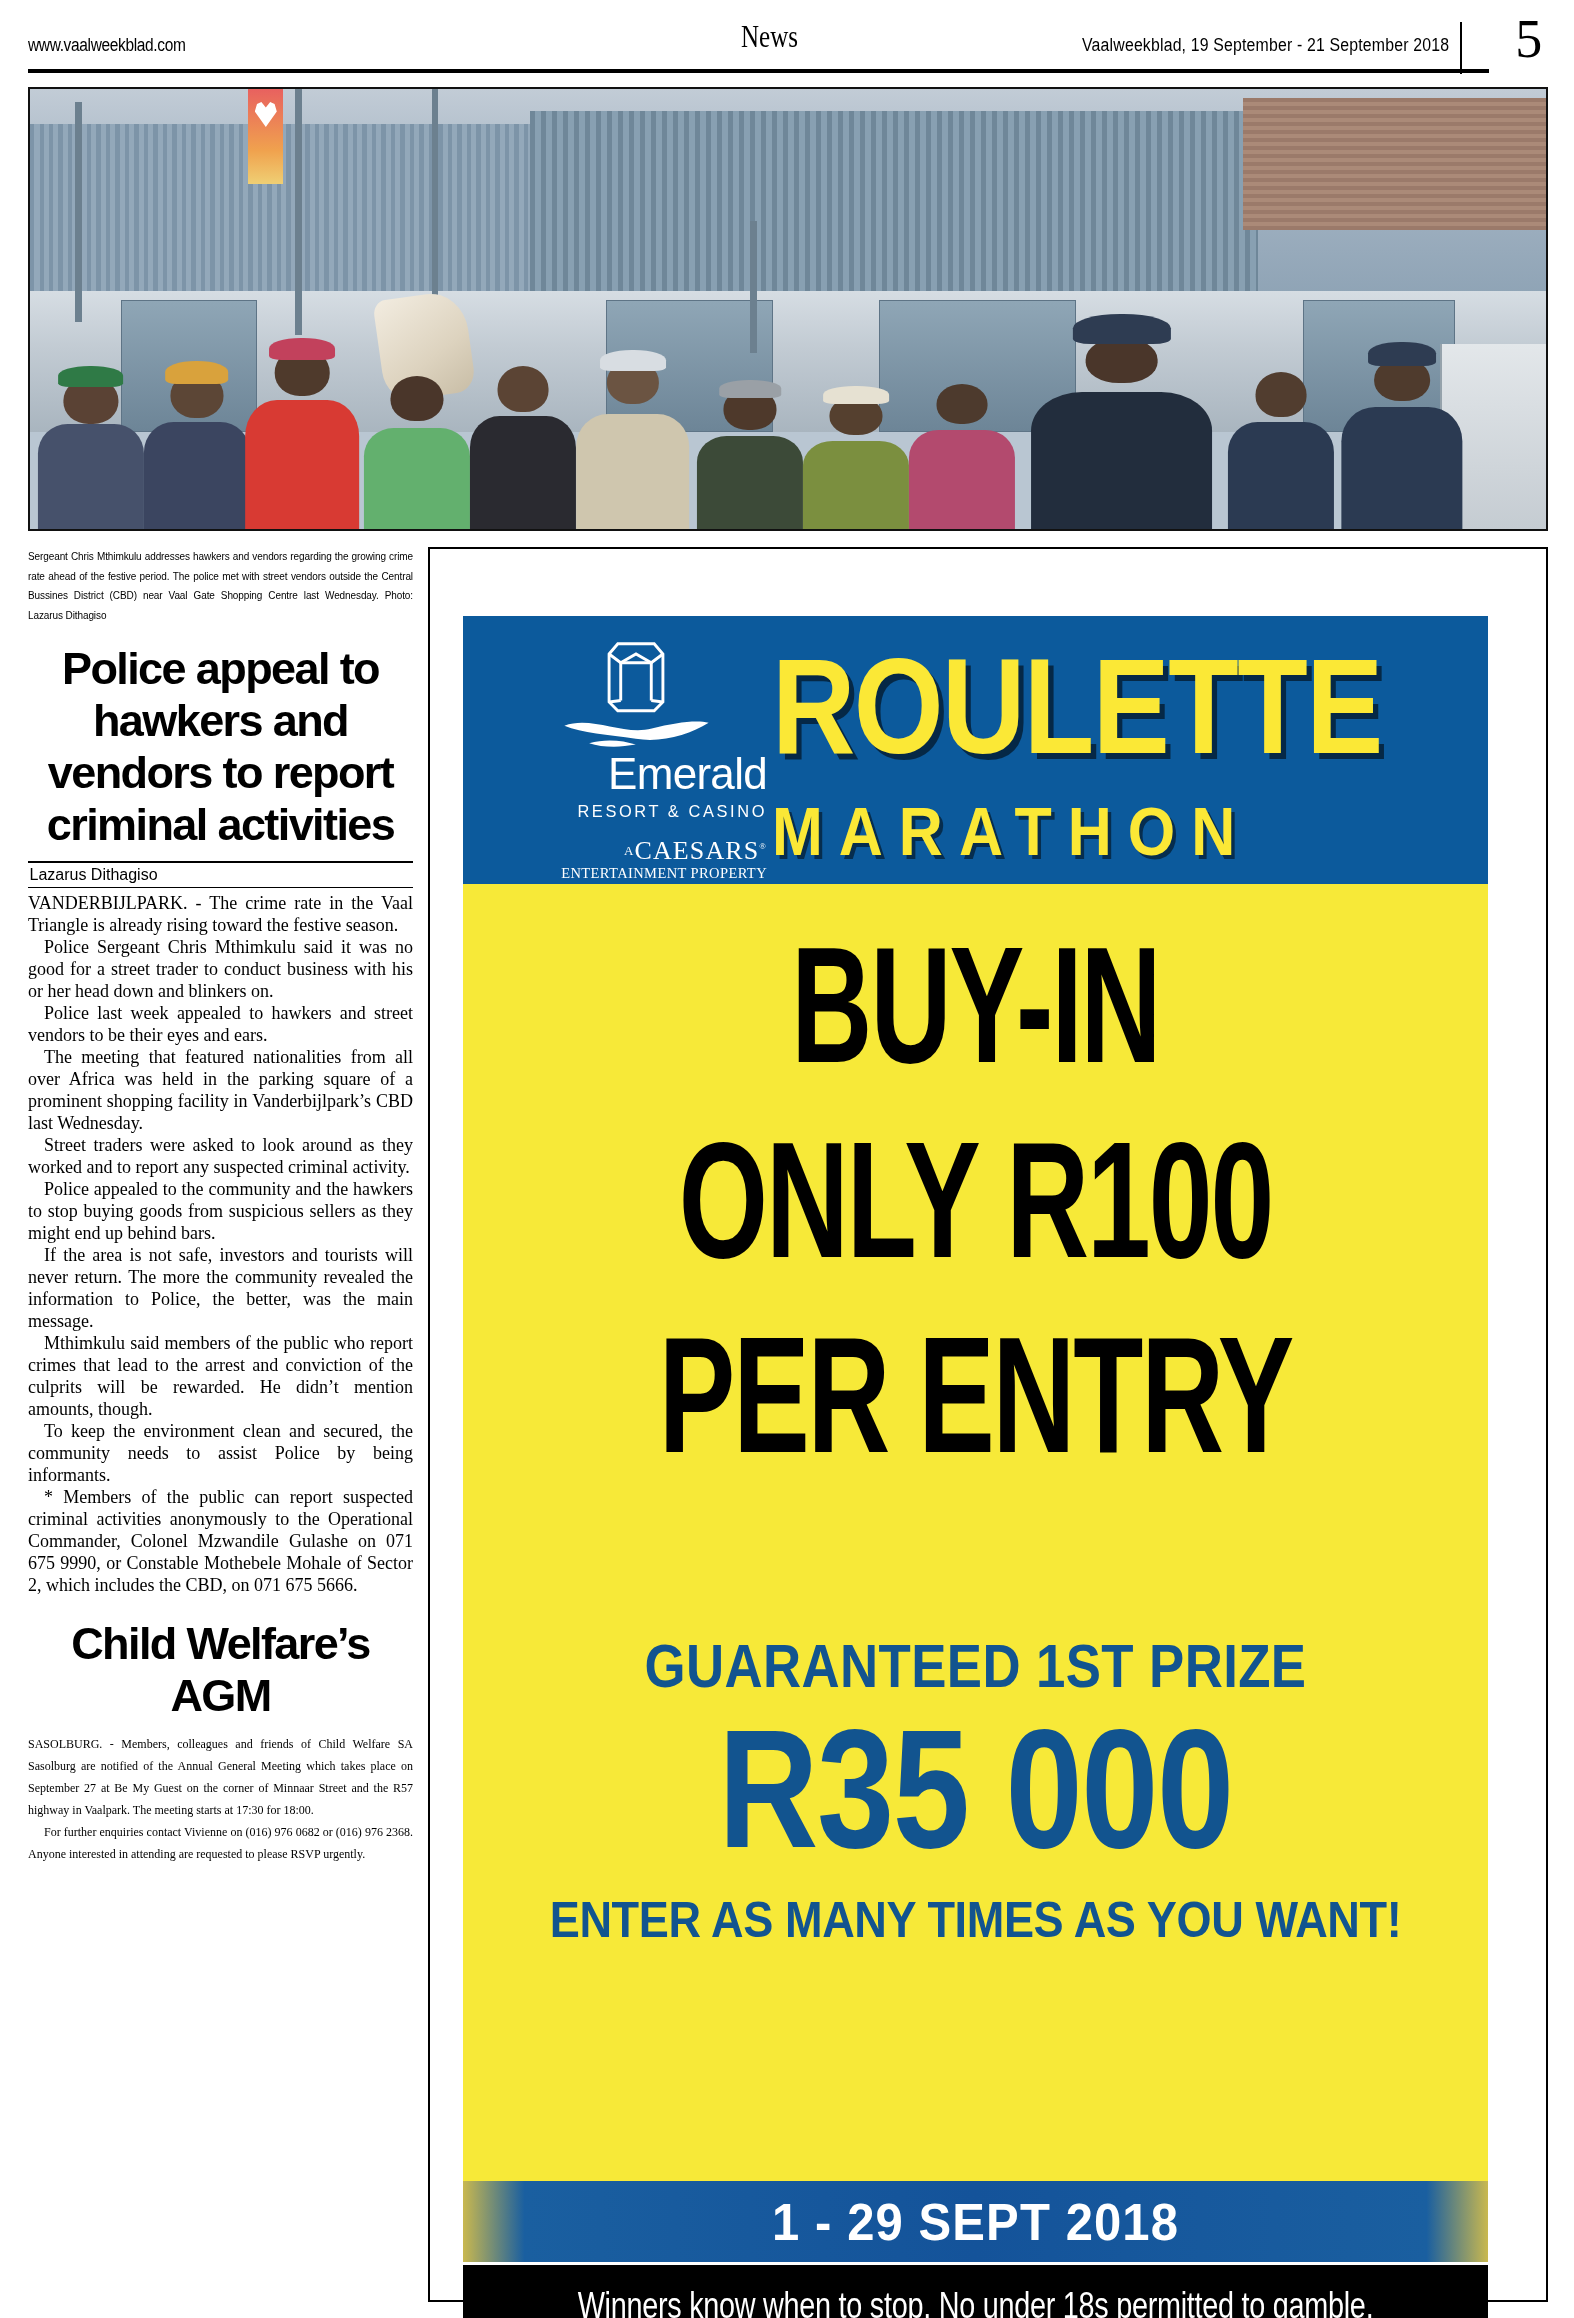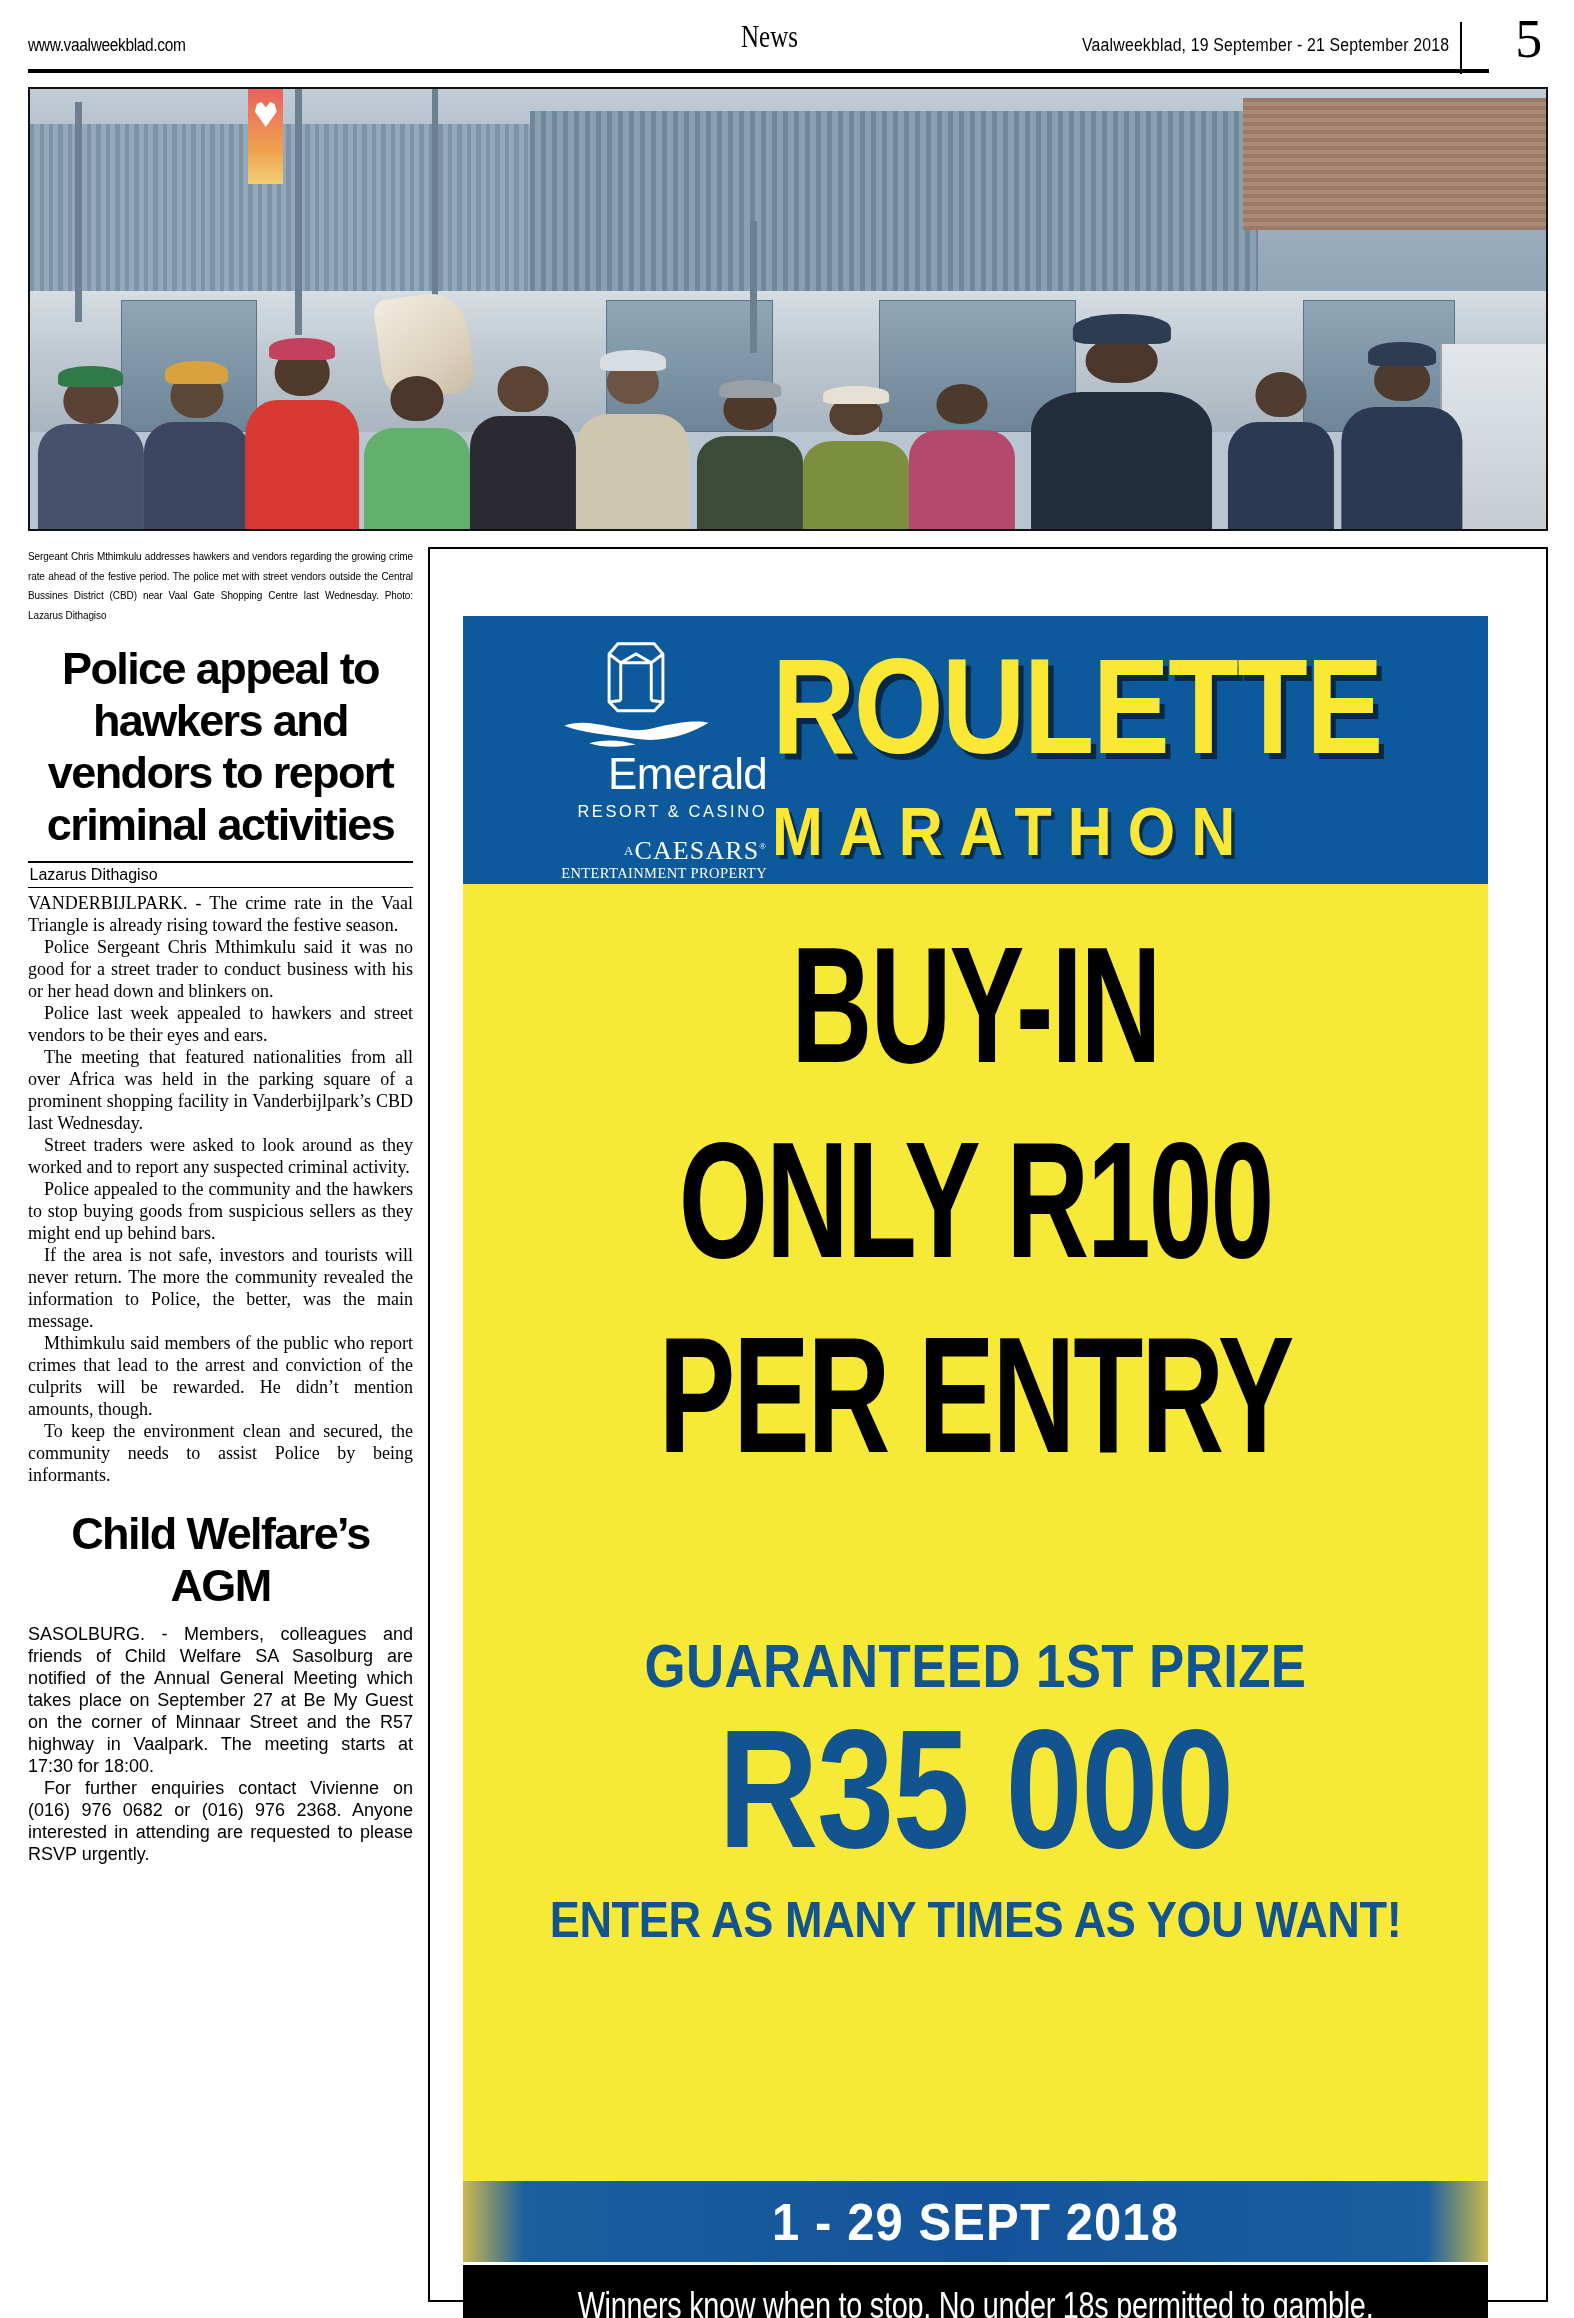--- a/index.html
+++ b/index.html
@@ -158,22 +158,22 @@
   .article-body p { text-indent: 16px; }
   .article-body p.lead { text-indent: 0; }
   .headline2 {
     margin-top: 22px;
     font-size: 45px; line-height: 52px;
     font-weight: bold; text-align: center;
     letter-spacing: -1.6px;
   }
   .article-body2 {
     margin-top: 10.2px;
-    font-family: Liberation Sans, sans-serif;
-    font-size: 18px; line-height: 22px;
+    font-family: Liberation Serif, serif;
+    font-size: 12px; line-height: 22px;
     text-align: justify;
   }
   .article-body2 p { text-indent: 16px; }
   .article-body2 p.lead { text-indent: 0; }
 
   
   .ad-outer {
     position: absolute; left: 428px; top: 547px;
     width: 1120px; height: 1755px;
     border: 2.2px solid #000;
@@ -403,20 +403,21 @@
   <div class="article-body">
     <p class="lead">VANDERBIJLPARK. - The crime rate in the Vaal Triangle is already rising toward the festive season.</p>
     <p>Police Sergeant Chris Mthimkulu said it was no good for a street trader to conduct business with his or her head down and blinkers on.</p>
     <p>Police last week appealed to hawkers and street vendors to be their eyes and ears.</p>
     <p>The meeting that featured nationalities from all over Africa was held in the parking square of a prominent shopping facility in Vanderbijlpark’s CBD last Wednesday.</p>
     <p>Street traders were asked to look around as they worked and to report any suspected criminal activity.</p>
     <p>Police appealed to the community and the hawkers to stop buying goods from suspicious sellers as they might end up behind bars.</p>
     <p>If the area is not safe, investors and tourists will never return. The more the community revealed the information to Police, the better, was the main message.</p>
     <p>Mthimkulu said members of the public who report crimes that lead to the arrest and conviction of the culprits will be rewarded. He didn’t mention amounts, though.</p>
     <p>To keep the environment clean and secured, the community needs to assist Police by being informants.</p>
+    <p>* Members of the public can report suspected criminal activities anonymously to the Operational Commander, Colonel Mzwandile Gulashe on 071 675 9990, or Constable Mothebele Mohale of Sector 2, which includes the CBD, on 071 675 5666.</p>
   </div>
 
   <h1 class="headline2">Child Welfare’s AGM</h1>
 
   <div class="article-body2">
     <p class="lead">SASOLBURG. - Members, colleagues and friends of Child Welfare SA Sasolburg are notified of the Annual General Meeting which takes place on September 27 at Be My Guest on the corner of Minnaar Street and the R57 highway in Vaalpark. The meeting starts at 17:30 for 18:00.</p>
     <p>For further enquiries contact Vivienne on (016) 976 0682 or (016) 976 2368. Anyone interested in attending are requested to please RSVP urgently.</p>
   </div>
 </div>
 

